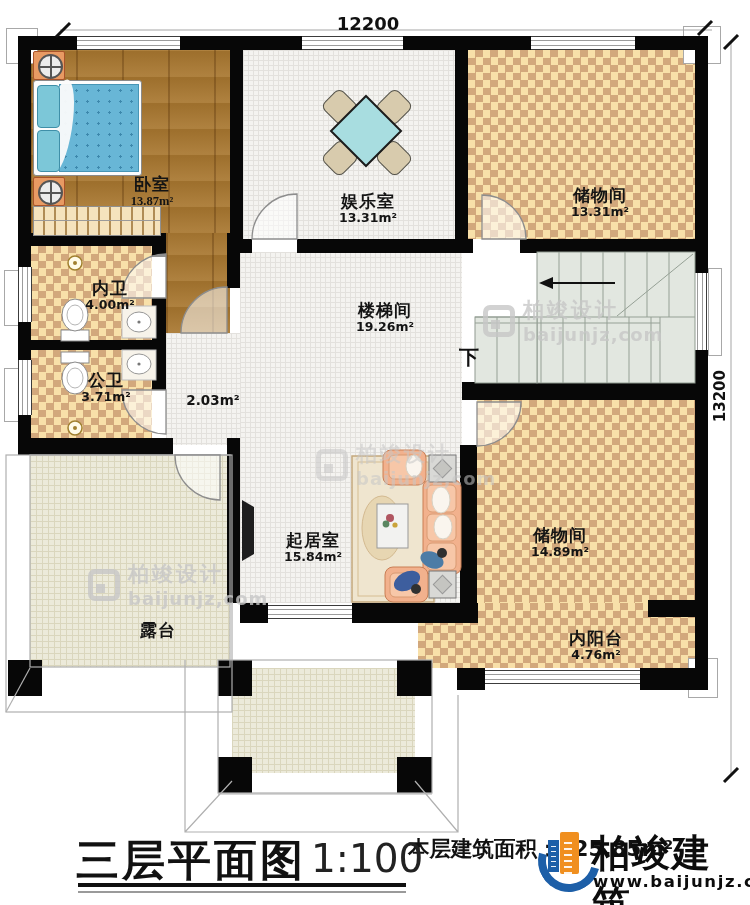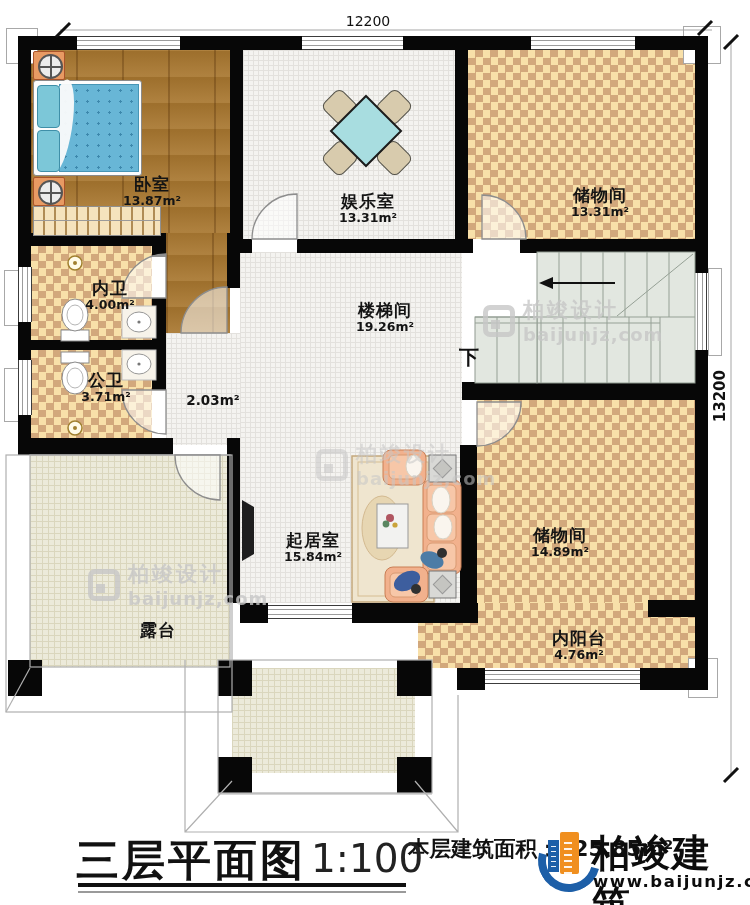--- a/index.html
+++ b/index.html
@@ -39,21 +39,21 @@
   .fold{position:absolute;background:#fbfbfb;border-radius:50%;transform:rotate(9deg);opacity:.95;}
   .wardrobe{background:#f5e3bd;border:1px solid #8f8f8f;
     background-image:linear-gradient(#9a9a9a 1px,transparent 1px),repeating-linear-gradient(90deg,transparent 0 9px,#b08c55 9px 11px);
     background-size:100% 2px,100% 100%;background-position:0 50%,0 0;background-repeat:no-repeat,repeat;}
   
   .rlabel{position:absolute;transform:translate(-50%,-50%);text-align:center;line-height:1.12;z-index:30;color:#141414;white-space:nowrap;}
   .rname{font-size:17px;font-weight:bold;letter-spacing:1px;}
   .rarea{font-size:12.5px;font-weight:bold;}
   .downlab{position:absolute;font-size:20px;font-weight:bold;z-index:30;}
   
-  .dimtop{position:absolute;transform:translateX(-50%);font-size:14px;font-weight:normal;z-index:30;}
+  .dimtop{position:absolute;transform:translateX(-50%);font-size:18px;font-weight:bold;z-index:30;}
   .dimright{position:absolute;writing-mode:vertical-rl;transform:rotate(180deg);font-size:15px;font-weight:bold;z-index:30;}
   
   .wm{position:absolute;display:flex;align-items:center;gap:8px;color:#c7c7c7;opacity:.8;z-index:24;font-weight:bold;}
   .wm .ic{width:32px;height:32px;border:5px solid currentColor;border-radius:7px;box-sizing:border-box;position:relative;flex:none;}
   .wm .ic::after{content:"";position:absolute;left:3px;bottom:3px;width:9px;height:9px;background:currentColor;}
   .wm .t1{font-size:21px;letter-spacing:3px;}
   .wm .t2{font-size:18px;letter-spacing:1px;}
   
   .overlay{position:absolute;left:0;top:0;z-index:12;pointer-events:none;}
   
@@ -288,21 +288,21 @@
     <span class="ic"></span>
     <span><span class="t1">柏竣设计</span><br>
     <span class="t2">baijunjz,com</span></span>
   </div>
   <div class="wm" style="left:316px;top:440px;opacity:.55;">
     <span class="ic"></span>
     <span><span class="t1">柏竣设计</span><br>
     <span class="t2">baijunjz,com</span></span>
   </div>
 
-  <div class="rlabel" style="left:152px;top:192px;">
+  <div class="rlabel" style="left:152px;top:192px;font-family:Liberation Serif, serif;">
     <div class="rname">卧室</div>
     <div class="rarea">13.87m²</div>
     </div>
   <div class="rlabel" style="left:368px;top:209px;">
     <div class="rname">娱乐室</div>
     <div class="rarea">13.31m²</div>
     </div>
   <div class="rlabel" style="left:600px;top:203px;">
     <div class="rname">储物间</div>
     <div class="rarea">13.31m²</div>
@@ -324,21 +324,21 @@
     </div>
   <div class="downlab" style="left:459px;top:344px;">下</div>
   <div class="rlabel" style="left:313px;top:548px;">
     <div class="rname">起居室</div>
     <div class="rarea">15.84m²</div>
     </div>
   <div class="rlabel" style="left:560px;top:543px;">
     <div class="rname">储物间</div>
     <div class="rarea">14.89m²</div>
     </div>
-  <div class="rlabel" style="left:573px;top:646px;padding-left:12px;">
+  <div class="rlabel" style="left:590px;top:646px;padding-left:12px;">
     <div class="rname">内阳台</div>
     <div class="rarea">4.76m²</div>
     </div>
   <div class="rlabel" style="left:158px;top:631px;">
     <div class="rname">露台</div>
     </div>
 
   <div class="dimtop" style="left:368px;top:13px;">12200</div>
   <div class="dimright" style="left:711px;top:370px;">13200</div>
 

